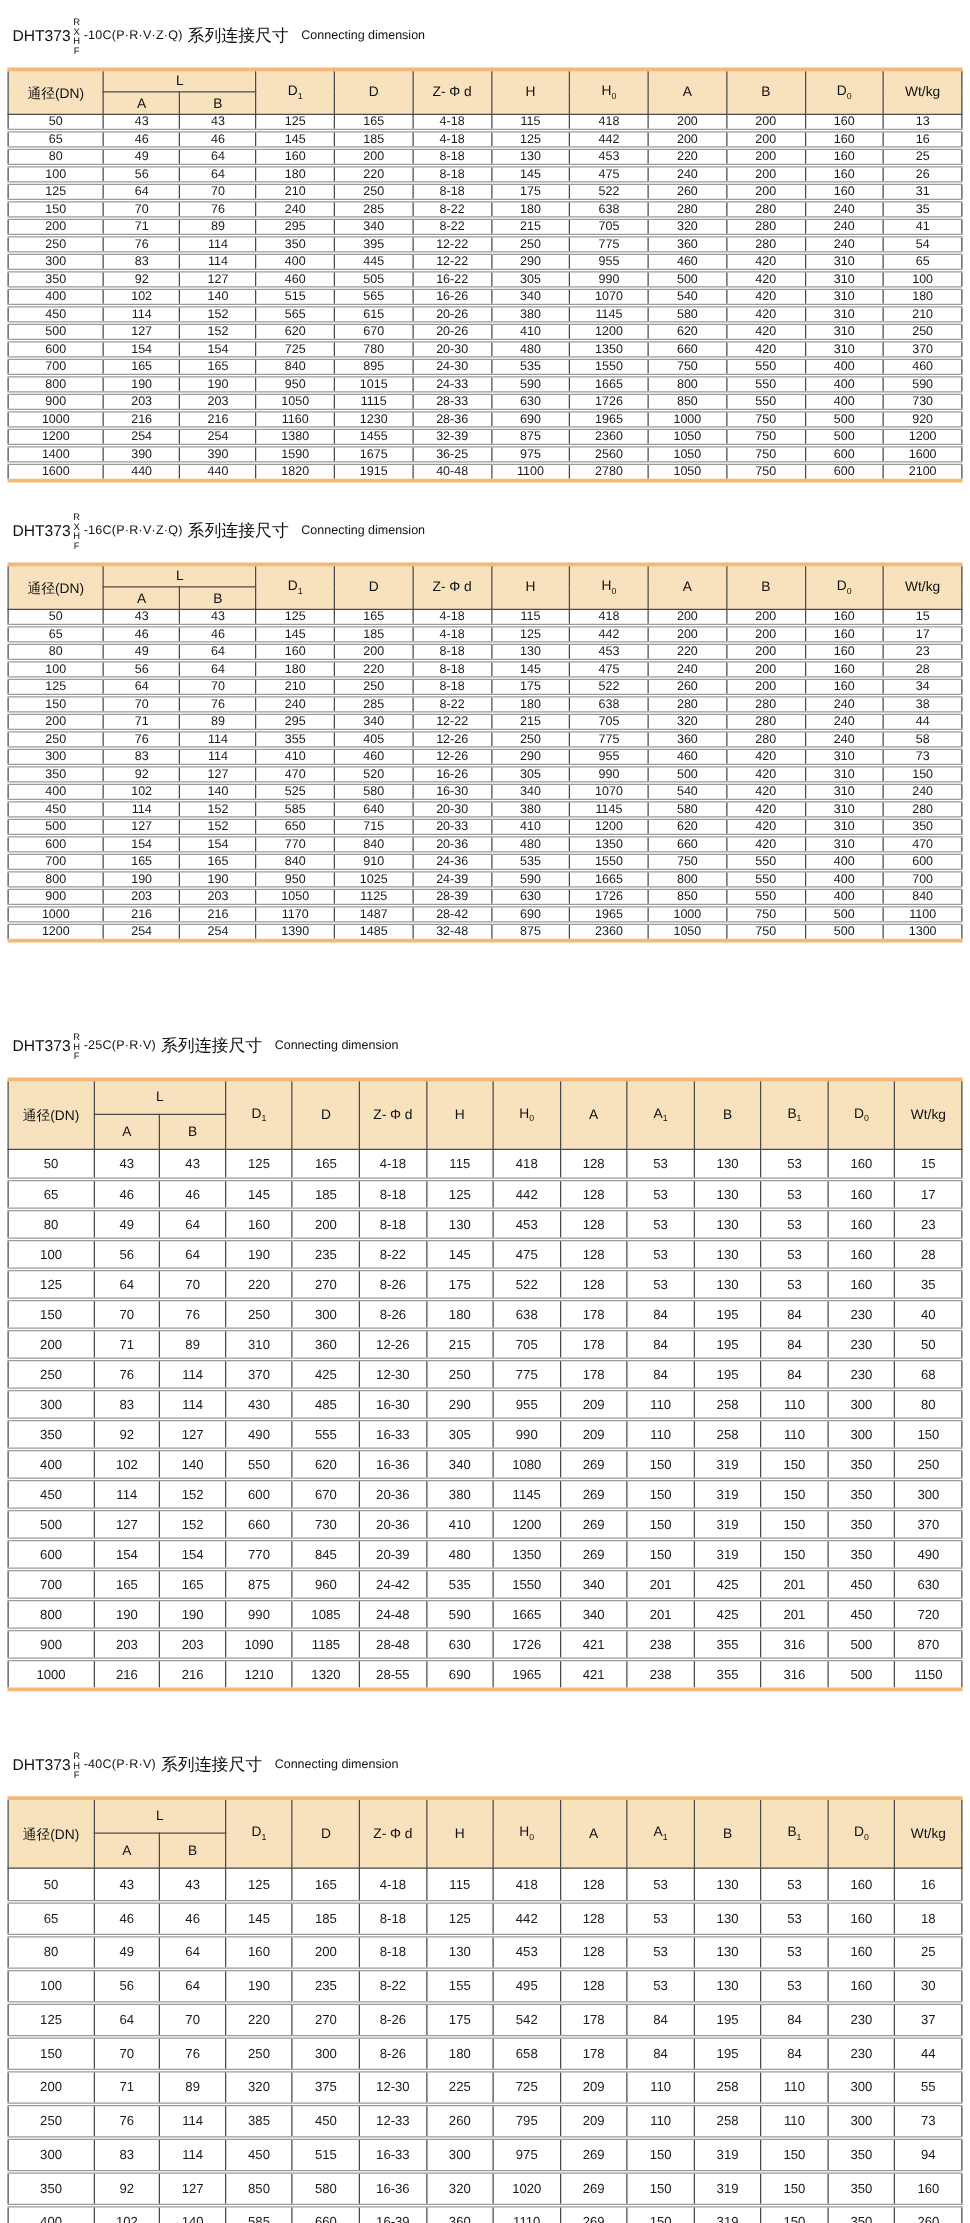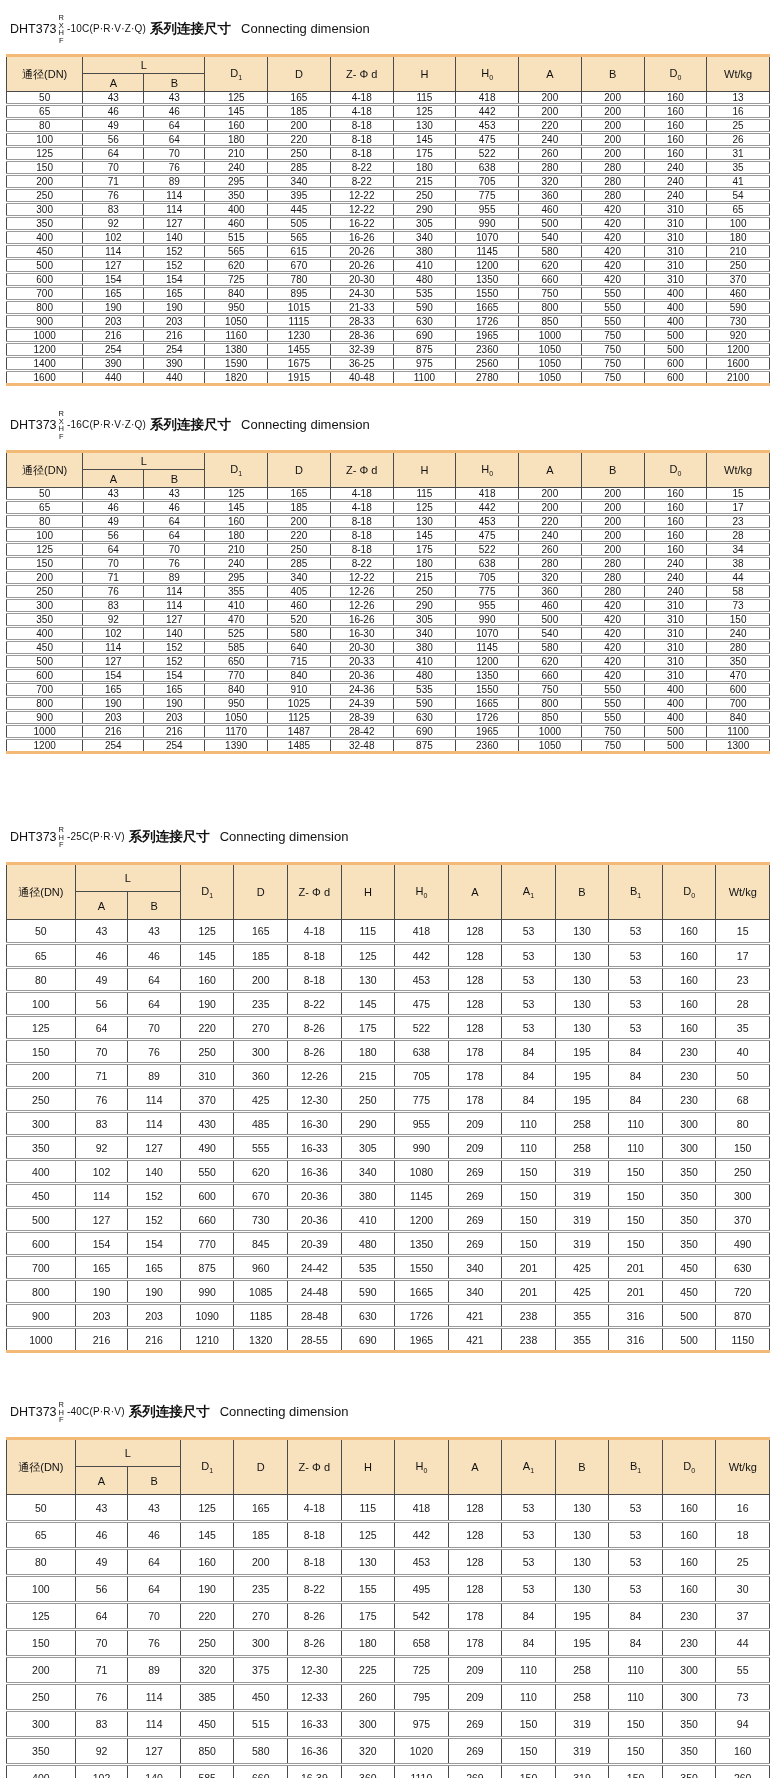--- a/index.html
+++ b/index.html
@@ -14,22 +14,22 @@
     display: flex; align-items: center;
     font-size: 13px; line-height: 14px;
     margin: 0 0 6px 4px; height: 38px;
   }
   .sec-title .model { font-size: 12.5px; }
   .stack {
     display: flex; flex-direction: column; align-items: center;
     font-size: 7.5px; line-height: 7.5px; margin: 0 3px 0 2px;
   }
   .sec-title .pclass { font-size: 10px; letter-spacing: 0.2px; }
-  .sec-title .cn { font-weight: bold; font-size: 13.5px; margin-left: 4px; }
-  .sec-title .en { font-size: 13px; margin-left: 10px; }
+  .sec-title .cn { font-weight: normal; font-size: 13.5px; margin-left: 4px; }
+  .sec-title .en { font-size: 10px; margin-left: 10px; }
 
   table.dim-table {
     width: 764px; border-collapse: collapse; table-layout: fixed;
     border-top: 3px solid var(--accent);
     border-bottom: 3px solid var(--accent);
   }
   .dim-table th {
     background: var(--header-bg);
     font-weight: normal; font-size: 11px;
     border: 1px solid var(--grid);
@@ -320,21 +320,21 @@
             <td>550</td>
             <td>400</td>
             <td>460</td>
           </tr>
           <tr>
             <td>800</td>
             <td>190</td>
             <td>190</td>
             <td>950</td>
             <td>1015</td>
-            <td>21-33</td>
+            <td>24-33</td>
             <td>590</td>
             <td>1665</td>
             <td>800</td>
             <td>550</td>
             <td>400</td>
             <td>590</td>
           </tr>
           <tr>
             <td>900</td>
             <td>203</td>

